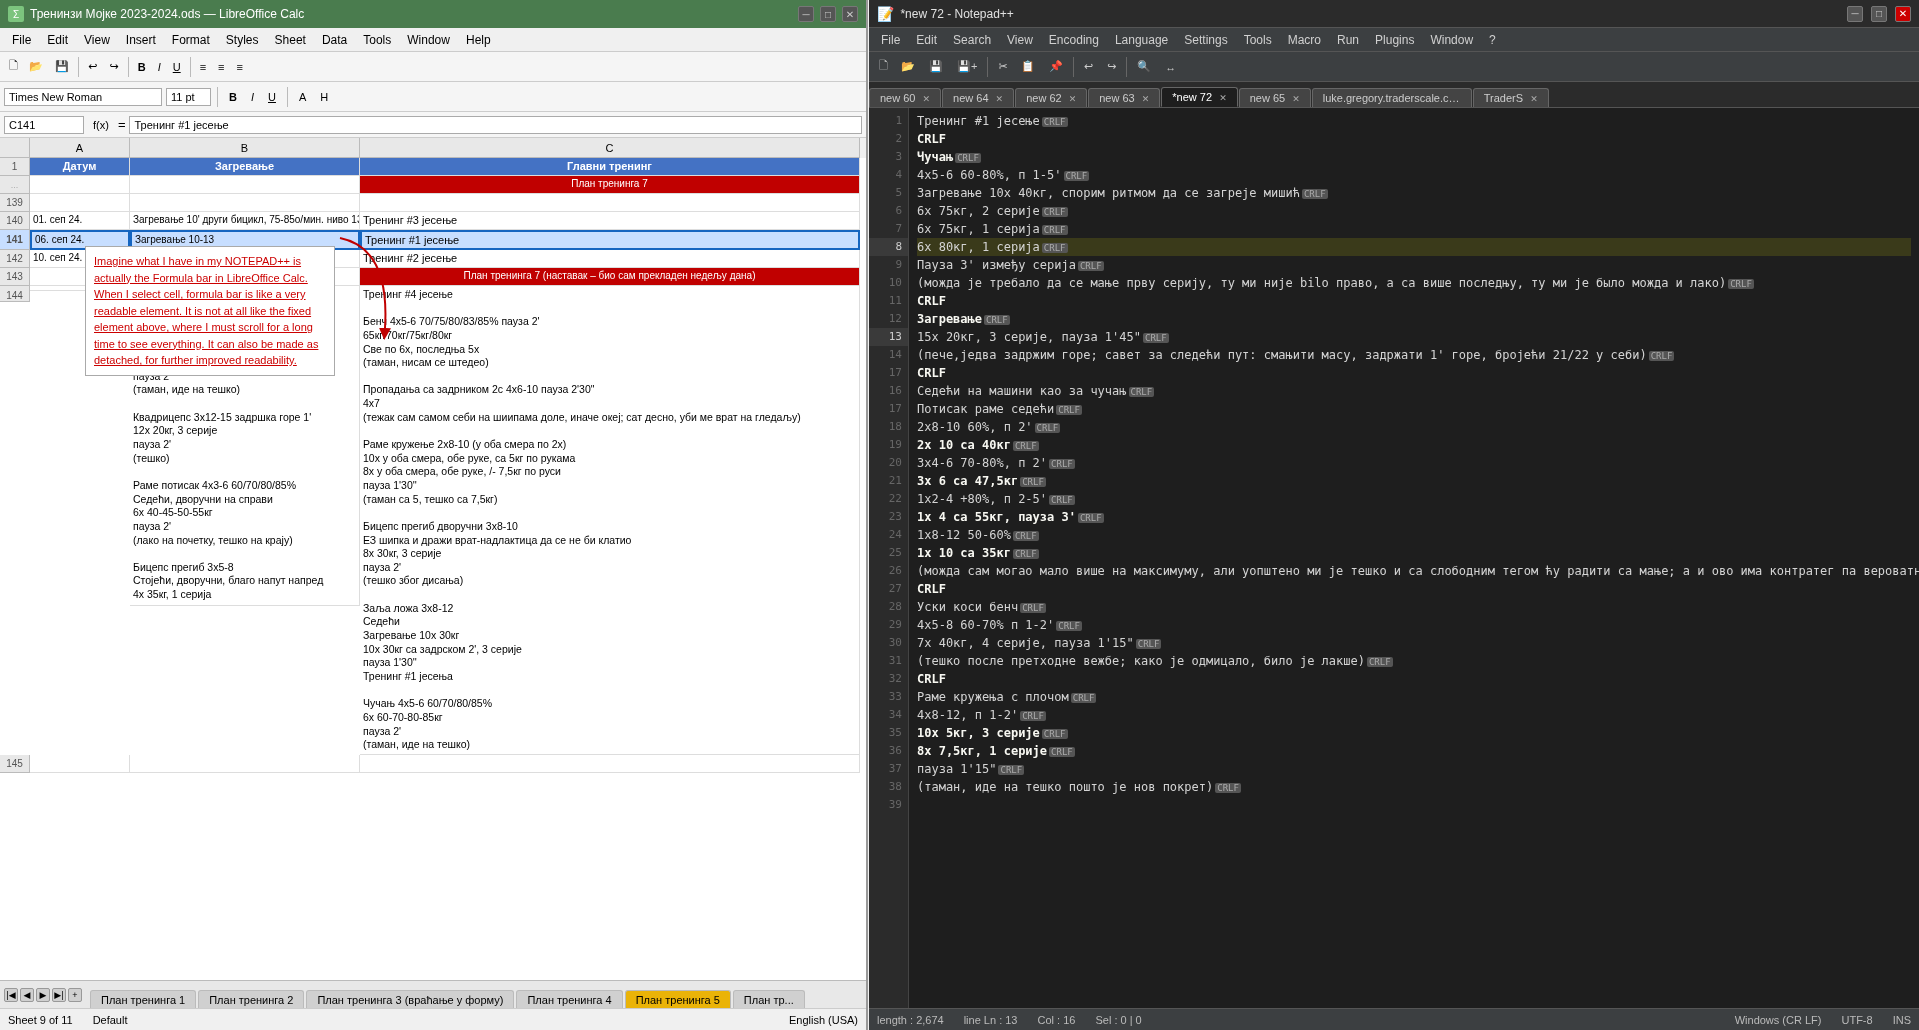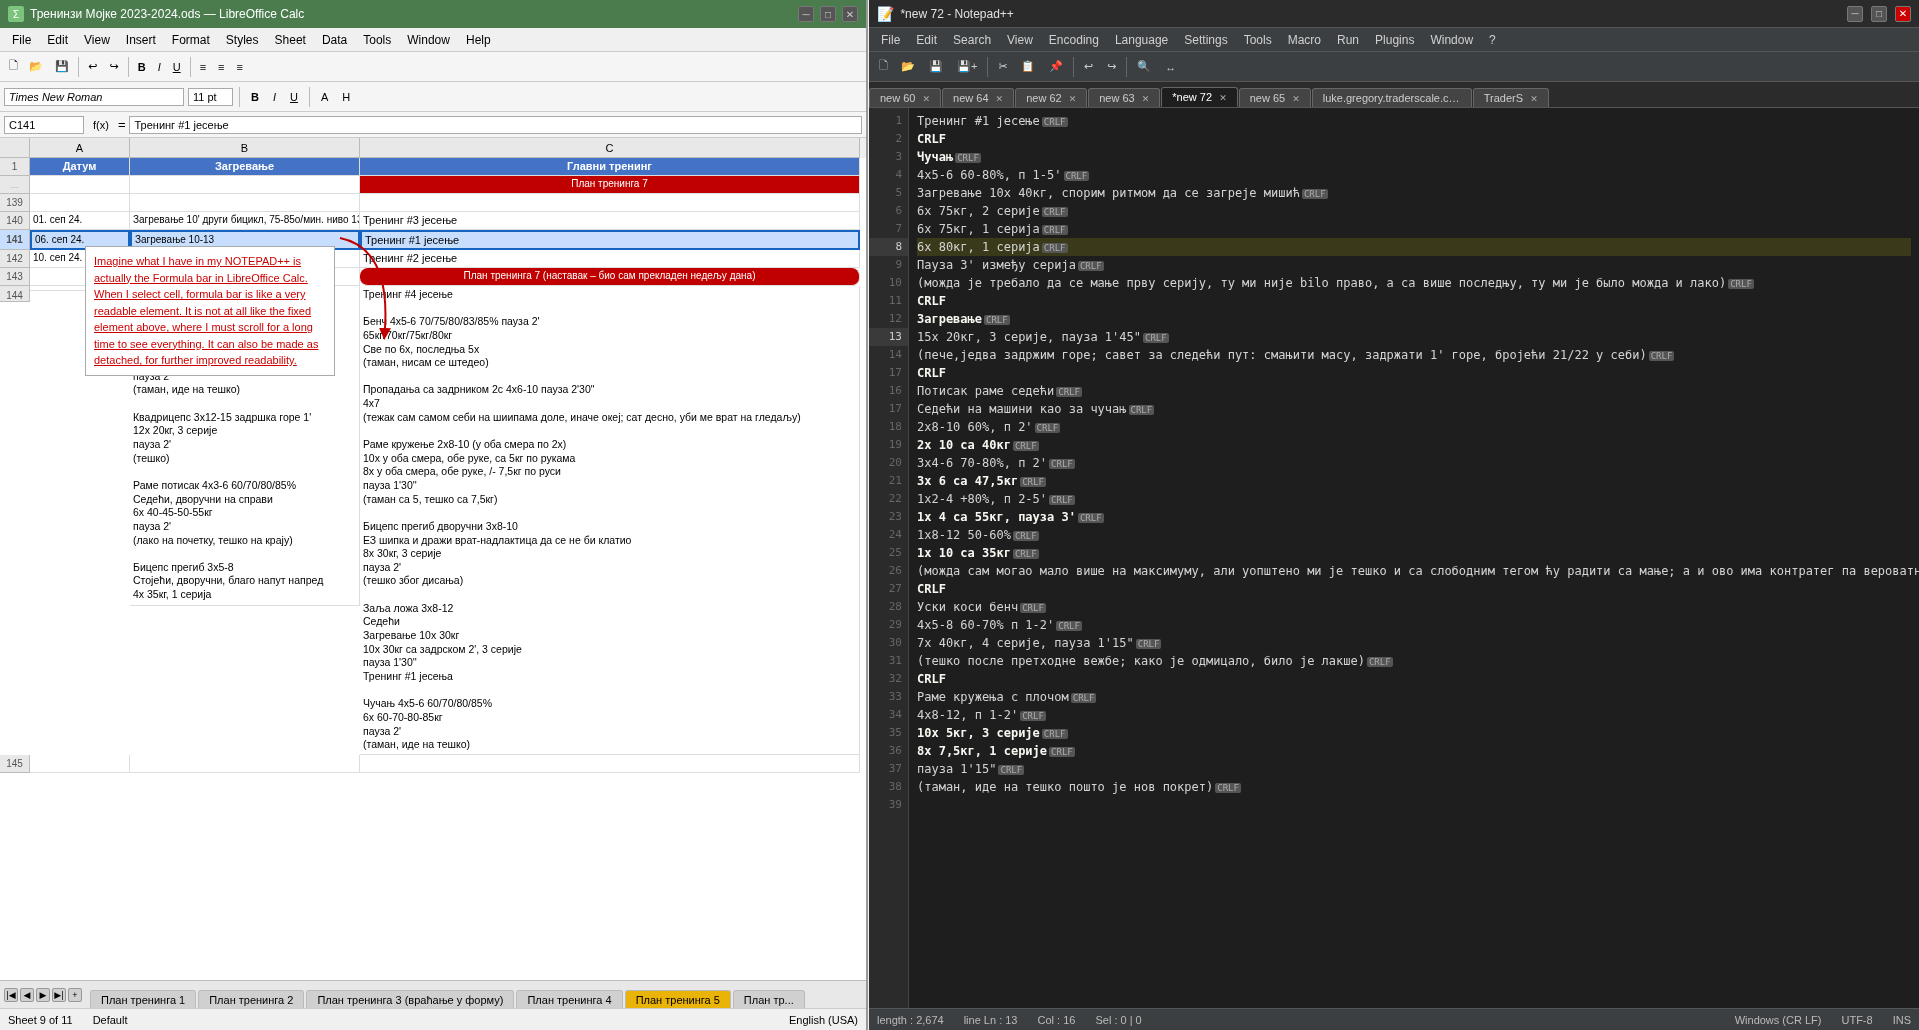--- a/index.html
+++ b/index.html
@@ -24,21 +24,21 @@
 
     .calc-toolbar {
       background: #f5f5f5; border-bottom: 1px solid #ccc; display: flex; align-items: center; height: 30px; padding: 2px 4px; gap: 2px; overflow: hidden;
     }
     .tb-btn { padding: 2px 4px; border: 1px solid transparent; cursor: pointer; font-size: 11px; background: transparent; border-radius: 2px; }
     .tb-sep { width: 1px; height: 20px; background: #bbb; margin: 0 2px; }
 
     .calc-toolbar2 {
       background: #f5f5f5; border-bottom: 1px solid #ccc; display: flex; align-items: center; height: 30px; padding: 2px 4px; gap: 4px; overflow: hidden;
     }
-    .font-box { width: 180px; border: 1px solid #aaa; padding: 2px 4px; font-size: 11px; background: #fff; font-style: italic; }
+    .font-box { width: 158px; border: 1px solid #aaa; padding: 2px 4px; font-size: 11px; background: #fff; }
     .size-box { width: 45px; border: 1px solid #aaa; padding: 2px 4px; font-size: 11px; background: #fff; }
 
     .calc-formulabar {
       background: #f5f5f5; border-bottom: 1px solid #ccc; display: flex; align-items: center; height: 26px; padding: 0 4px; gap: 4px;
     }
     .cell-ref { width: 80px; border: 1px solid #aaa; padding: 2px 4px; font-size: 11px; background: #fff; }
     .formula-input { flex: 1; border: 1px solid #aaa; padding: 2px 4px; font-size: 11px; background: #fff; }
 
     
     .calc-grid-container {
@@ -254,21 +254,21 @@
         <div class="row-num">142</div>
         <div class="cell col-a" style="font-size:10px;">10. сеп 24.</div>
         <div class="cell col-b" style="font-size:10px;">Загревање бицикл 10' отпор 8 75-80о/мин.</div>
         <div class="cell col-c">Тренинг #2 јесење</div>
       </div>
 
       <div class="grid-row">
         <div class="row-num">143</div>
         <div class="cell col-a"></div>
         <div class="cell col-b"></div>
-        <div class="cell col-c header-red" style="font-size:10px;border-radius:8px;">План тренинга 7 (наставак – био сам прекладен недељу дана)</div>
+        <div class="cell col-c header-red" style="font-size:10px;">План тренинга 7 (наставак – био сам прекладен недељу дана)</div>
       </div>
 
       <div class="grid-row" style="min-height: 320px; align-items: flex-start;">
         <div class="row-num" style="padding-top:4px; align-self:flex-start;">144</div>
         <div class="cell col-a" style="align-self:flex-start;"></div>
         <div class="cell col-b wrap" style="font-size:10.5px; white-space:pre-wrap; height:auto; min-height:320px;">Загревање 5'
 Бицикли отпор 7 75-80о/мин.
 18. сеп 24. (лагано, фино)
 
 Чучањ 4x5-6 60/70/80/85%
@@ -486,22 +486,22 @@
       <div class="npp-line">6х 75кг, 2 серије<span class="crlf-mark">CRLF</span></div>
       <div class="npp-line">6х 75кг, 1 серија<span class="crlf-mark">CRLF</span></div>
       <div class="npp-line highlighted">6х 80кг, 1 серија<span class="crlf-mark">CRLF</span></div>
       <div class="npp-line">Пауза 3' између серија<span class="crlf-mark">CRLF</span></div>
       <div class="npp-line">(можда је требало да се мање прву серију, ту ми није bilo право, а са вишe последњу, ту ми је было можда и лако)<span class="crlf-mark">CRLF</span></div>
       <div class="npp-line"><span class="npp-bold">CRLF</span></div>
       <div class="npp-line"><span class="npp-bold">Загревање</span><span class="crlf-mark">CRLF</span></div>
       <div class="npp-line">15х 20кг, 3 серије, пауза 1'45"<span class="crlf-mark">CRLF</span></div>
       <div class="npp-line">(пече,једва задржим горе; савет за следећи пут: смањити масу, задржати 1' горе, бројећи 21/22 у себи)<span class="crlf-mark">CRLF</span></div>
       <div class="npp-line"><span class="npp-bold">CRLF</span></div>
+      <div class="npp-line">Седећи на машини као за чучањ<span class="crlf-mark">CRLF</span></div>
       <div class="npp-line">Потисак раме седећи<span class="crlf-mark">CRLF</span></div>
-      <div class="npp-line">Седећи на машини као за чучањ<span class="crlf-mark">CRLF</span></div>
       <div class="npp-line">2х8-10 60%, п 2'<span class="crlf-mark">CRLF</span></div>
       <div class="npp-line"><span class="npp-bold">2х 10 са 40кг</span><span class="crlf-mark">CRLF</span></div>
       <div class="npp-line">3х4-6 70-80%, п 2'<span class="crlf-mark">CRLF</span></div>
       <div class="npp-line"><span class="npp-bold">3х 6 са 47,5кг</span><span class="crlf-mark">CRLF</span></div>
       <div class="npp-line">1х2-4 +80%, п 2-5'<span class="crlf-mark">CRLF</span></div>
       <div class="npp-line"><span class="npp-bold">1х 4 са 55кг, пауза 3'</span><span class="crlf-mark">CRLF</span></div>
       <div class="npp-line">1х8-12 50-60%<span class="crlf-mark">CRLF</span></div>
       <div class="npp-line"><span class="npp-bold">1х 10 са 35кг</span><span class="crlf-mark">CRLF</span></div>
       <div class="npp-line">(можда сам могао мало вишe на максимуму, али уопштено ми је тешко и са слободним тегом ћу радити са мање; а и ово има контратег па вероватно буде који килограм лакше)</div>
       <div class="npp-line"><span class="npp-bold">CRLF</span></div>

